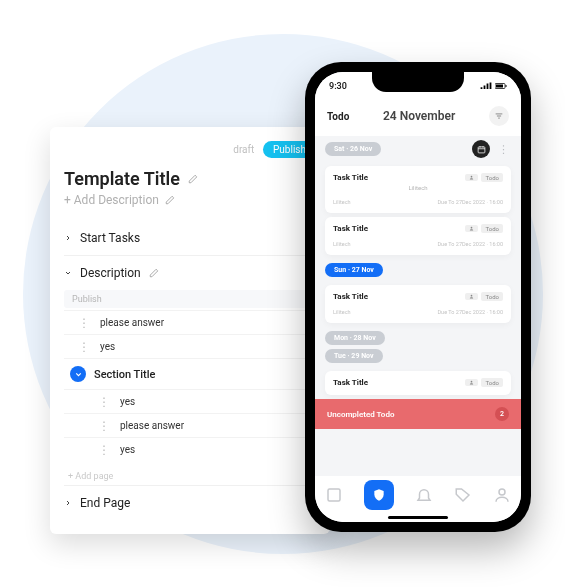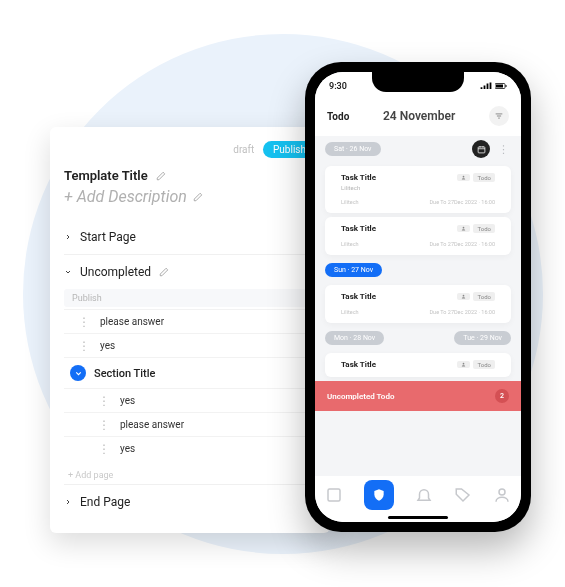--- a/index.html
+++ b/index.html
@@ -12,22 +12,22 @@
     position: absolute; left: 50px; top: 127px; width: 280px; background: #fff;
     border-radius: 6px; box-shadow: 0 10px 28px rgba(0,0,0,0.14);
     padding: 14px 14px 14px 14px; font-size: 11px; color: #444;
   }
   .editor .top-tabs { text-align: right; margin-bottom: 10px; }
   .editor .top-tabs .draft { color: #c0c0c0; margin-right: 6px; font-size: 10px; }
   .editor .top-tabs .publish {
     display: inline-block; background: #15c1f0; color: #fff; padding: 3px 10px;
     border-radius: 10px; font-size: 10px;
   }
-  .editor .title-row { display: flex; align-items: center; gap: 8px; font-size: 13px; font-weight: 600; color: #222; margin-bottom: 4px; }
-  .editor .desc-row { display: flex; align-items: center; gap: 6px; font-size: 16px; color: #b0b0b0; margin-bottom: 14px; font-style: italic; }
+  .editor .title-row { display: flex; align-items: center; gap: 8px; font-size: 18px; font-weight: 600; color: #222; margin-bottom: 4px; }
+  .editor .desc-row { display: flex; align-items: center; gap: 6px; font-size: 12px; color: #b0b0b0; margin-bottom: 14px; }
   .pencil { width: 10px; height: 10px; color: #9a9a9a; }
   .pencil svg { width: 100%; height: 100%; display: block; }
 
   .section { display: flex; align-items: center; gap: 8px; font-size: 12px; color: #222; padding: 10px 0; border-top: 1px solid #f0f0f0; }
   .section.first { border-top: none; }
   .chev { width: 8px; height: 8px; }
   .chev svg { width: 100%; height: 100%; display: block; color: #444; }
 
   .question-label { font-size: 9px; color: #b6b6b6; background: #f7f8fa; padding: 4px 8px; border-radius: 3px; margin-bottom: 2px; }
 
@@ -72,32 +72,33 @@
   .filter-circle {
     width: 20px; height: 20px; border-radius: 50%; background: #f2f2f2;
     display: flex; align-items: center; justify-content: center; color: #777;
   }
   .filter-circle svg { width: 10px; height: 10px; display: block; }
 
   .date-row {
     display: flex; align-items: center; justify-content: space-between;
     padding: 4px 10px 4px 10px;
   }
-  .pill { display: inline-block; padding: 3px 9px; border-radius: 10px; background: #c9cdd3; color: #fff; font-size: 7px; font-weight: 400; }
+  .pill { display: inline-block; padding: 3px 9px; border-radius: 10px; background: #c9cdd3; color: #fff; font-size: 7px; font-weight: 700; }
   .pill.blue { background: #136ef6; }
   .cal-circle {
     width: 18px; height: 18px; border-radius: 50%; background: #222; color: #fff;
     display: flex; align-items: center; justify-content: center;
   }
   .cal-circle svg { width: 9px; height: 9px; display: block; }
   .kebab { color: #b9bcc0; font-size: 11px; line-height: 5px; padding: 0 2px; }
 
   .task-card {
-    background: #fff; margin: 4px 10px; border-radius: 6px; padding: 7px 16px 8px;
+    background: #fff; margin: 4px 10px; border-radius: 6px; padding: 7px 8px 8px;
     box-shadow: 0 2px 6px rgba(0,0,0,0.04);
+    text-align: center;
   }
   .task-card .t-top { display: flex; justify-content: space-between; align-items: center; }
   .task-card .t-title { font-size: 8px; font-weight: 700; }
   .badge-group { display: flex; gap: 3px; align-items: center; }
   .mini-badge { background: #efefef; border-radius: 2px; padding: 1px 4px; font-size: 6px; color: #888; display: flex; align-items: center; gap: 2px; }
   .mini-badge svg { width: 5px; height: 5px; display: block; }
   .t-sub { font-size: 6px; color: #b6b6b6; margin-top: 2px; }
   .t-date-line { display: flex; justify-content: space-between; margin-top: 8px; font-size: 5.5px; color: #c4c4c4; }
 
   .banner {
@@ -153,30 +154,30 @@
           </svg>
       </span>
     </div>
 
     <div class="section first">
       <span class="chev">
         <svg viewBox="0 0 24 24" fill="none" stroke="currentColor" stroke-width="3">
             <polyline points="9 18 15 12 9 6"></polyline>
           </svg>
       </span>
-      <span>Start Page</span>
+      <span>Start Tasks</span>
     </div>
 
     <div class="section">
       <span class="chev">
         <svg viewBox="0 0 24 24" fill="none" stroke="currentColor" stroke-width="3">
             <polyline points="6 9 12 15 18 9"></polyline>
           </svg>
       </span>
-      <span>Uncompleted</span>
+      <span>Description</span>
       <span class="pencil">
         <svg viewBox="0 0 24 24" fill="none" stroke="currentColor" stroke-width="2">
             <path d="M17 3l4 4L7 21H3v-4L17 3z"></path>
           </svg>
       </span>
     </div>
 
     <div class="question-label">Publish</div>
 
     <div class="row">
@@ -324,21 +325,21 @@
               </span>
             <span class="mini-badge">Todo</span>
           </div>
         </div>
         <div class="t-date-line">
           <span>Lilitech</span>
           <span>Due To 27Dec 2022 · 16:00</span>
         </div>
       </div>
 
-      <div class="date-row" style="align-items:flex-start;gap:4px">
+      <div class="date-row" style="flex-direction:column;align-items:flex-start;gap:4px">
         <span class="pill">Mon · 28 Nov</span>
         <span class="pill">Tue · 29 Nov</span>
       </div>
 
       <div class="task-card">
         <div class="t-top">
           <span class="t-title">Task Title</span>
           <div class="badge-group">
             <span class="mini-badge">
                 <svg viewBox="0 0 24 24" fill="currentColor">

